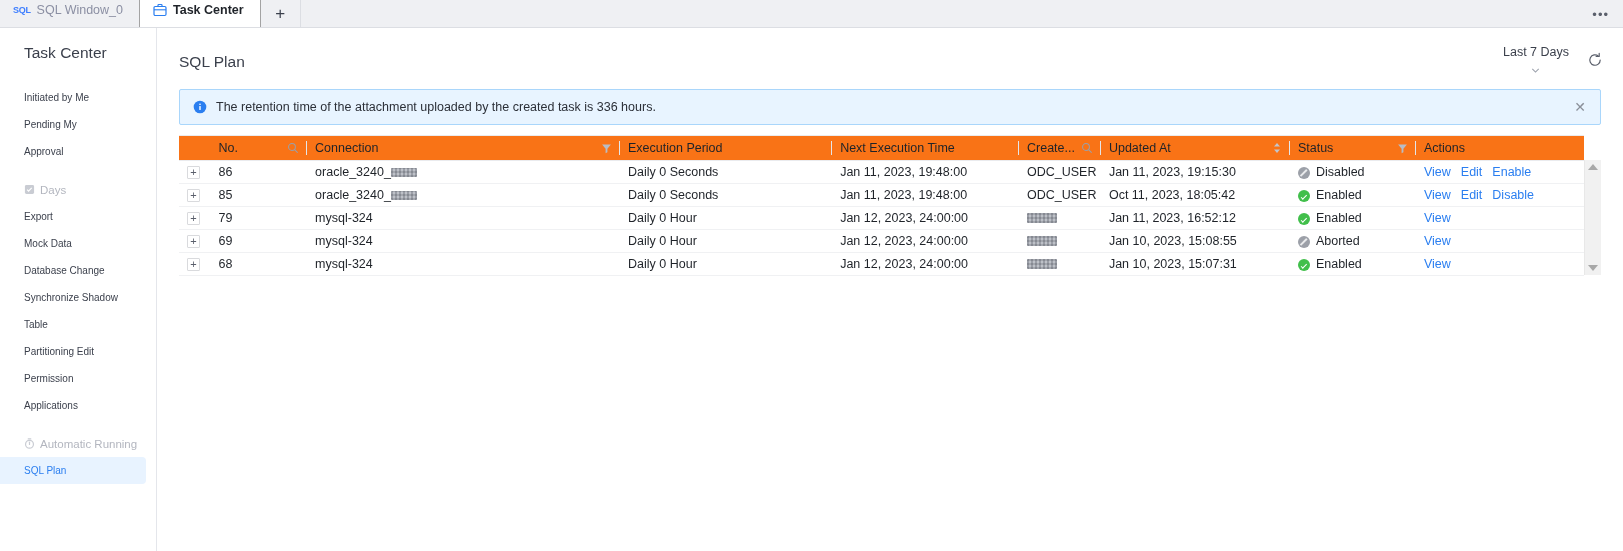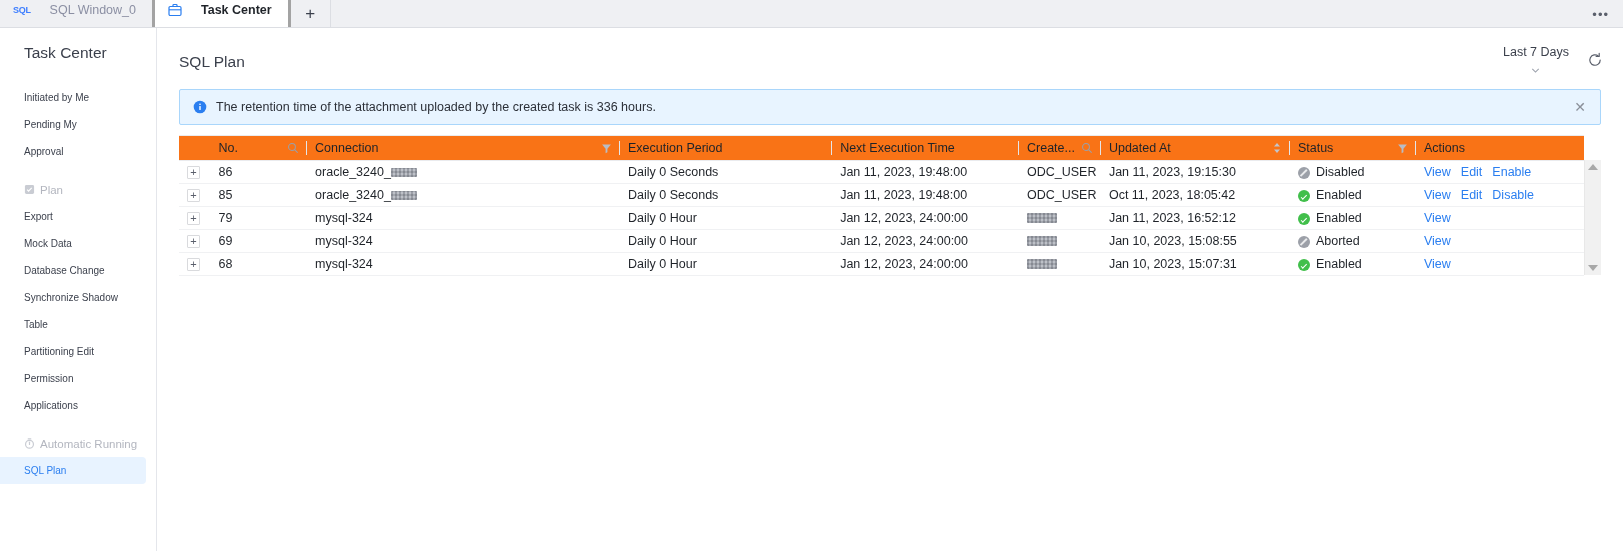--- a/index.html
+++ b/index.html
@@ -16,25 +16,25 @@
     height: 28px;
     background: #eff0f3;
     border-bottom: 1px solid #dcdee3;
     display: flex;
     align-items: stretch;
     position: relative;
   }
   .tab {
     display: flex;
     align-items: center;
-    gap: 19px;
+    gap: 6px;
     padding: 0 16px 8px 13px;
     font-size: 12.5px;
     color: #8b8fa3;
-    border-right: 3px solid #a3a3a3;
+    border-right: 1px solid #a3a3a3;
     cursor: pointer;
     background: #eff0f3;
     min-width: 120px;
     white-space: nowrap;
   }
   .tab.active {
     background: #ffffff;
     color: #1f2329;
     font-weight: bold;
   }
@@ -362,21 +362,21 @@
       <span>Approval</span>
     </div>
 
     <div class="sb-group">
       <span>
         <svg width="11" height="11" viewBox="0 0 12 12">
           <rect x="1" y="1" width="10" height="10" rx="1.6" fill="#c9ccd3"></rect>
           <path d="M3.4 6.1l1.6 1.6 3.4-3.4" fill="none" stroke="#fff" stroke-width="1.3"></path>
         </svg>
       </span>
-      <span>Plan</span>
+      <span>Days</span>
     </div>
 
     <div class="sb-item">
       <span>Export</span>
     </div>
     <div class="sb-item">
       <span>Mock Data</span>
     </div>
     <div class="sb-item">
       <span>Database Change</span>

